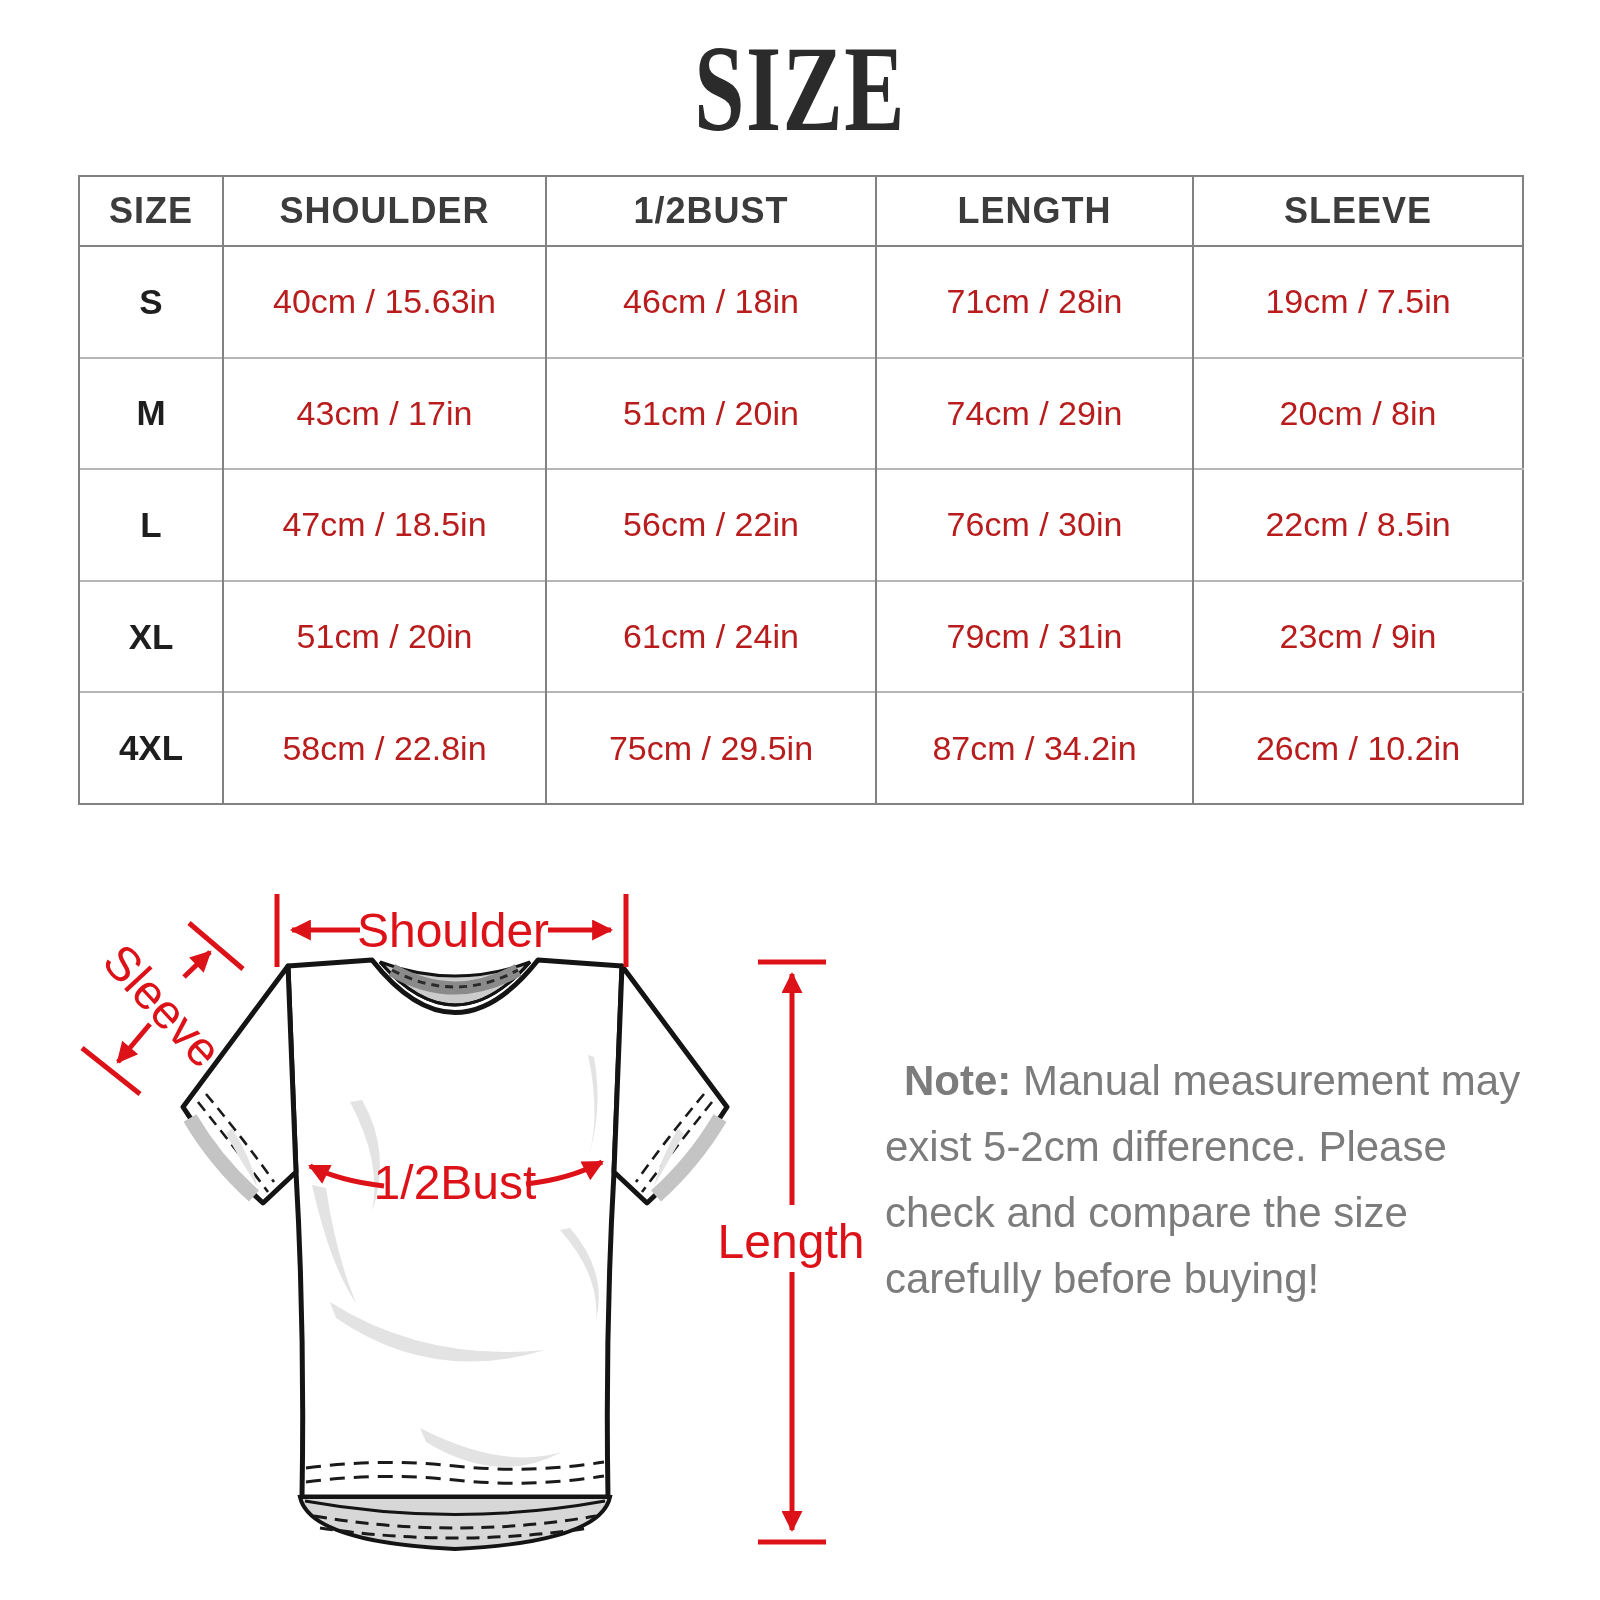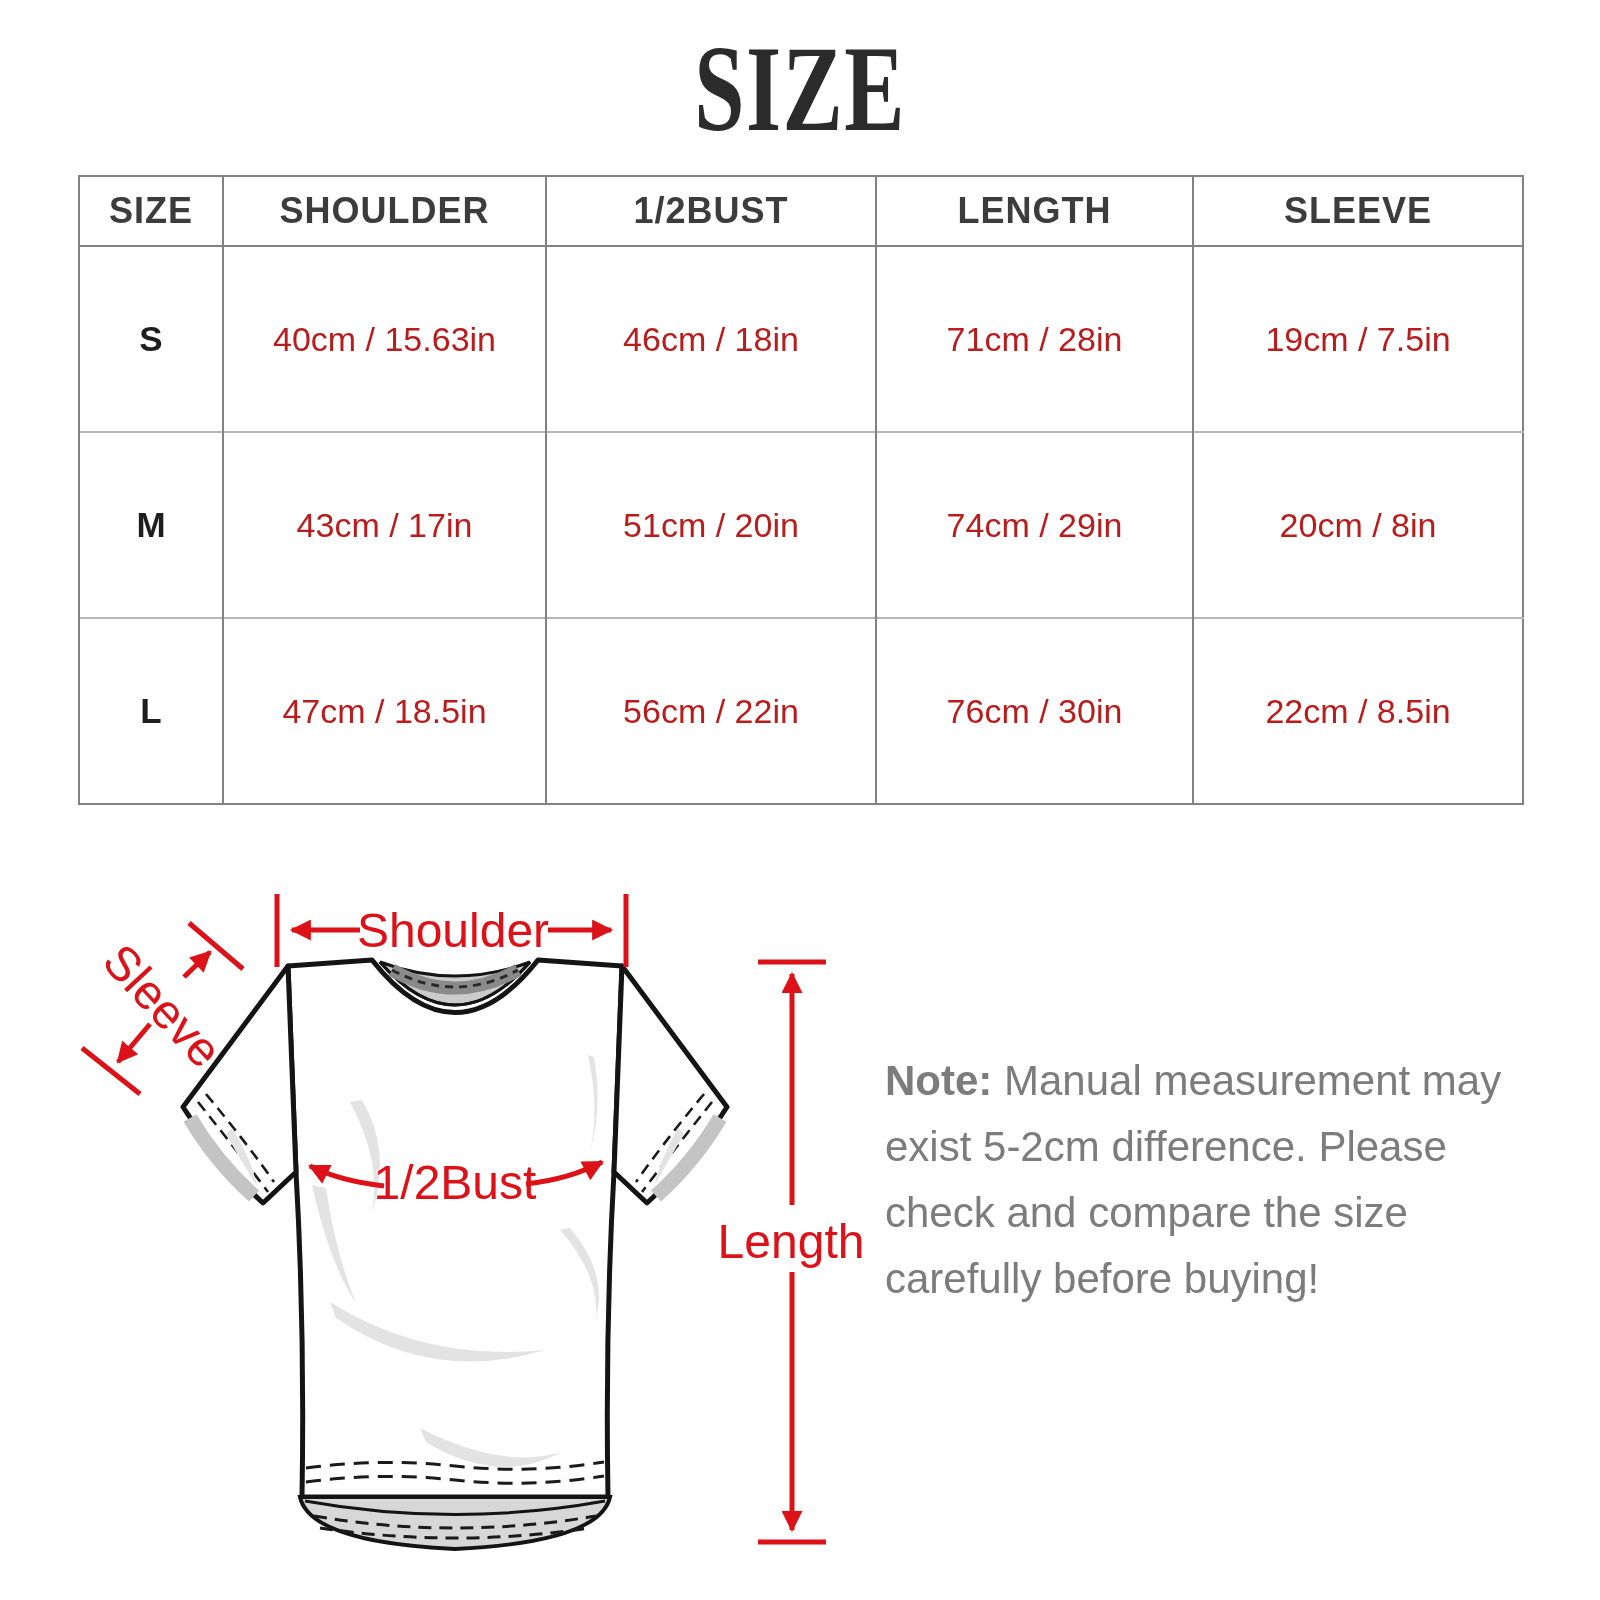--- a/index.html
+++ b/index.html
@@ -54,21 +54,21 @@
   .outline{fill:#ffffff;stroke:#141414;stroke-width:5;stroke-linejoin:round;}
   .detail{fill:none;stroke:#141414;stroke-width:3;}
   .stitch{fill:none;stroke:#1a1a1a;stroke-width:3;stroke-dasharray:15 9;}
   .wrinkle{fill:#e3e3e3;stroke:none;}
   .redline{stroke:#dd1219;stroke-width:5;fill:none;}
   
   .note{
     position:absolute;left:885px;top:1048px;width:640px;
     font-size:42px;line-height:66px;color:#7c7c7c;
   }
-  .note b{font-weight:bold;color:#7c7c7c;}
+  .note b{font-weight:bold;color:#7c7c7c;margin-left:19px;}
 </style>
 </head>
 <body>
 
 <div class="title-wrap">
   <span class="title">SIZE</span>
 </div>
 
 <table class="size-table">
   <colgroup>
@@ -102,20 +102,34 @@
       <td>74cm / 29in</td>
       <td>20cm / 8in</td>
     </tr>
     <tr>
       <td class="size-col">L</td>
       <td>47cm / 18.5in</td>
       <td>56cm / 22in</td>
       <td>76cm / 30in</td>
       <td>22cm / 8.5in</td>
     </tr>
+    <tr>
+      <td class="size-col">XL</td>
+      <td>51cm / 20in</td>
+      <td>61cm / 24in</td>
+      <td>79cm / 31in</td>
+      <td>23cm / 9in</td>
+    </tr>
+    <tr>
+      <td class="size-col">4XL</td>
+      <td>58cm / 22.8in</td>
+      <td>75cm / 29.5in</td>
+      <td>87cm / 34.2in</td>
+      <td>26cm / 10.2in</td>
+    </tr>
   </tbody>
 </table>
 
 <svg class="diagram-svg" viewBox="0 0 1600 1600">
   <defs>
     <marker id="ar" viewBox="0 0 10 10" refX="9" refY="5" markerWidth="5.4" markerHeight="4.2" orient="auto-start-reverse">
       <path d="M0,0 L10,5 L0,10 z" fill="#dd1219"></path>
     </marker>
   </defs>
 

